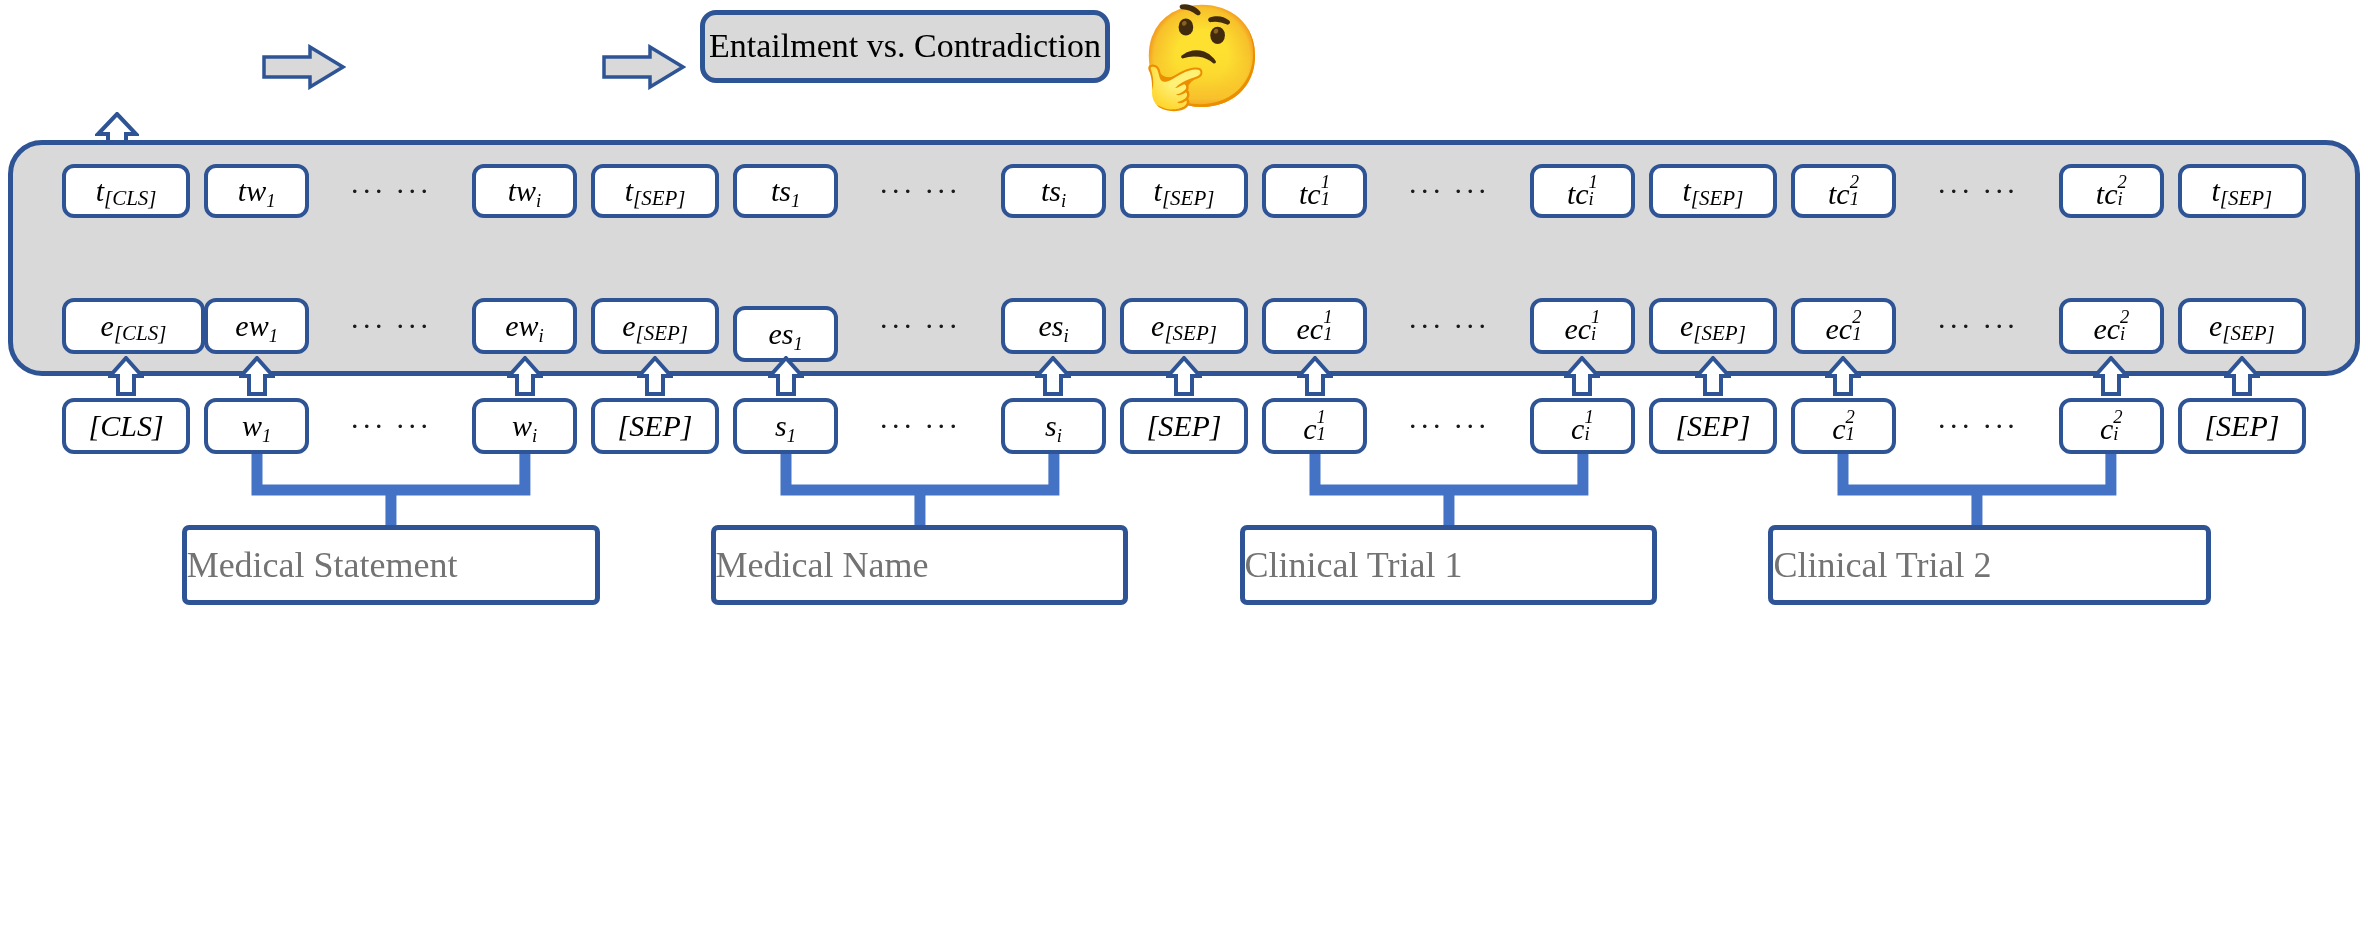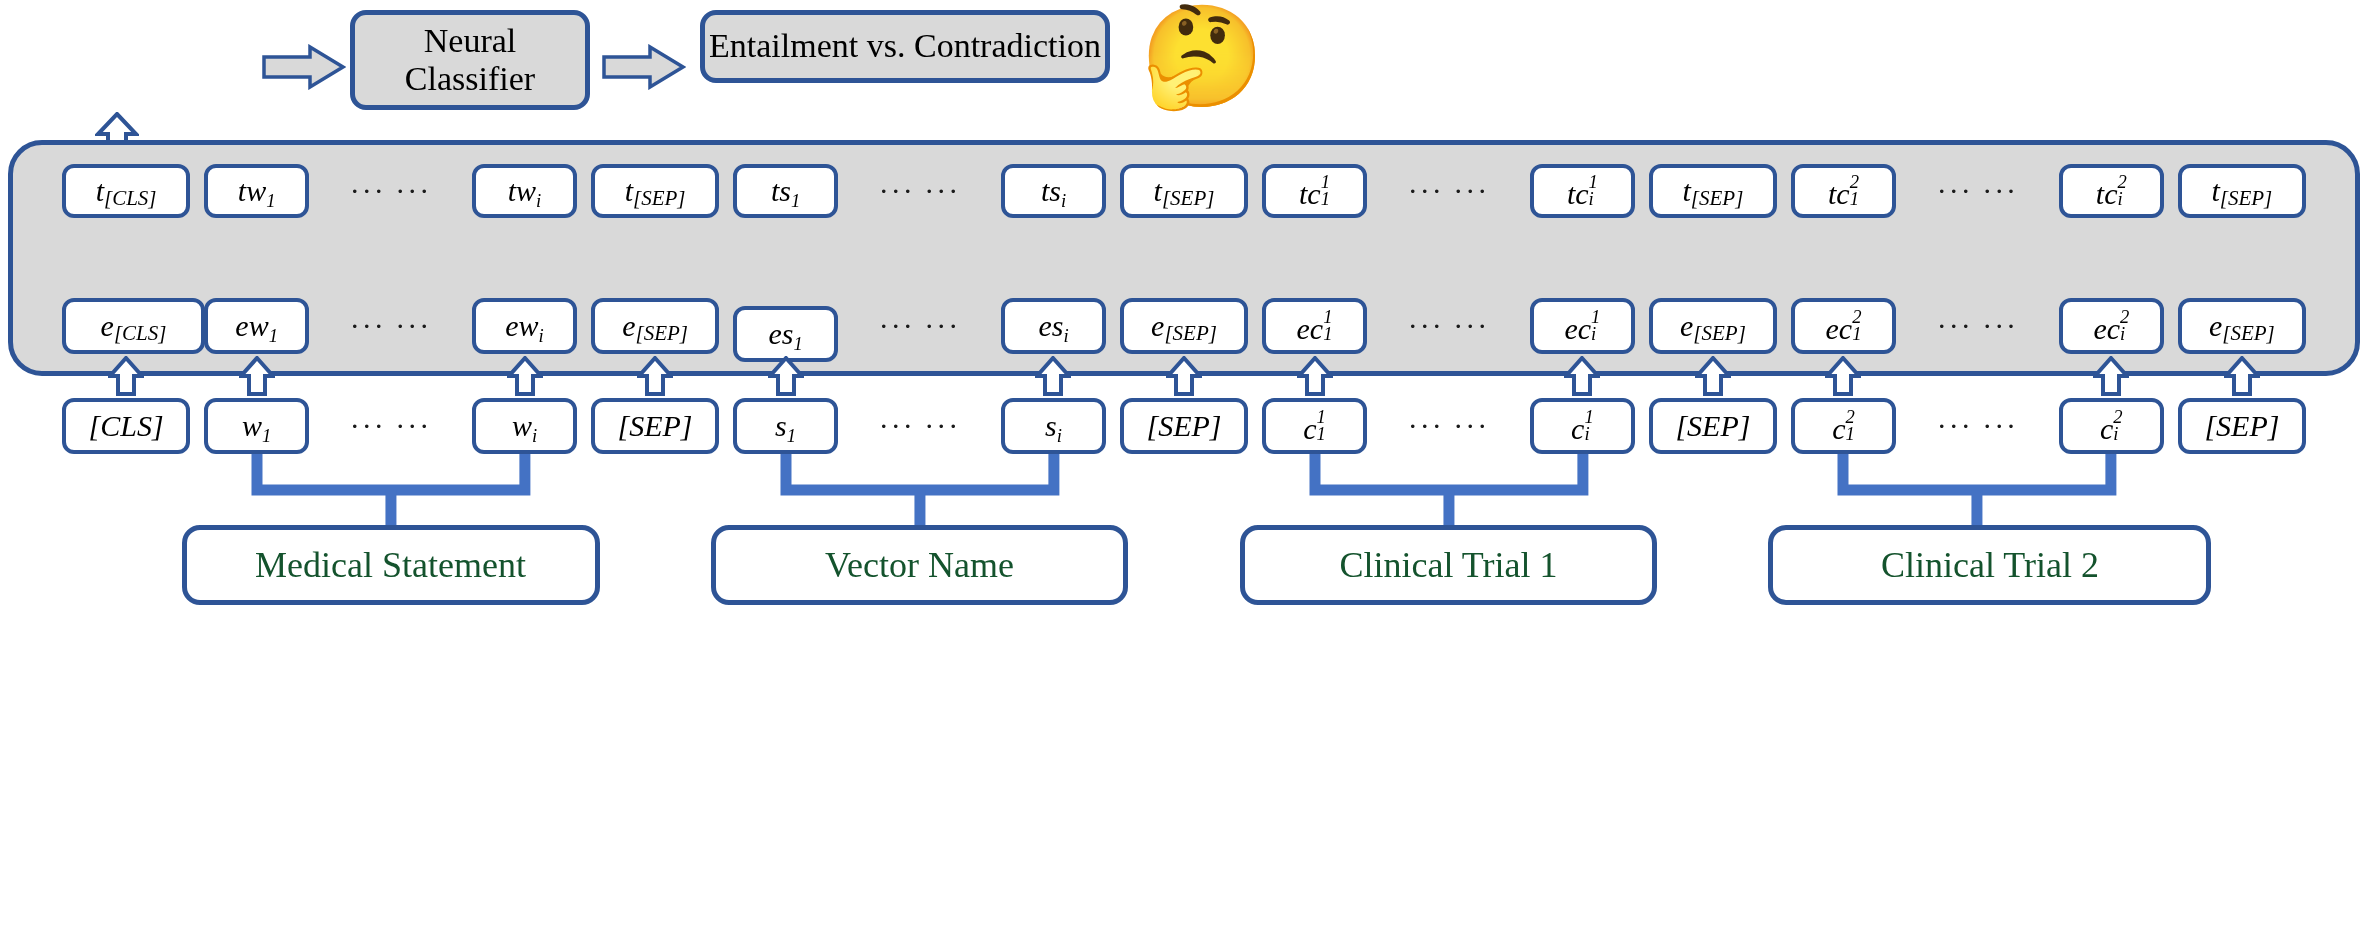--- a/index.html
+++ b/index.html
@@ -73,40 +73,37 @@
          font-size:.62em;line-height:.92;vertical-align:-0.02em;}
   .stack .up{display:block;font-style:italic;}
   .stack .dn{display:block;font-style:italic;}
 
   
   .uparrow{position:absolute;}
 
   
   .bracket{position:absolute;}
   .labelbox{
-    position:absolute;background:#ffffff;border:5px solid #2E5496;border-radius:18px;
-    box-sizing:border-box;display:flex;align-items:center;justify-content:center;
-    font-family:"Liberation Serif",serif;font-size:36px;color:#14532d;
+    position:absolute;background:#ffffff;border:5px solid #2E5496;border-radius:7px;
+    box-sizing:border-box;display:flex;align-items:center;
+    font-family:"Liberation Serif",serif;font-size:36px;color:#737373;
   }
 </style>
 </head>
 <body>
 
 <div id="stage">
 
 
   <div class="blockarrow" id="arrow-embed-class">
     <svg width="84" height="46" viewBox="0 0 84 46">
       <polygon points="2,13 48,13 48,3 81,23 48,43 48,33 2,33" fill="#D9D9D9" stroke="#2E5496" stroke-width="3.5" stroke-linejoin="miter"></polygon>
     </svg>
   </div>
 
-  <div class="topbox" id="box-classifier">
-    <span>Neural<br>Classifier</span>
-  </div>
 
   <div class="blockarrow" id="arrow-class-out">
     <svg width="84" height="46" viewBox="0 0 84 46">
       <polygon points="2,13 48,13 48,3 81,23 48,43 48,33 2,33" fill="#D9D9D9" stroke="#2E5496" stroke-width="3.5" stroke-linejoin="miter"></polygon>
     </svg>
   </div>
 
   <div class="topbox" id="box-output">
     <span>Entailment vs. Contradiction</span>
   </div>
@@ -314,21 +311,21 @@
       <div class="bracket" style="left: 1833.46px; top: 454px;"><svg width="287.9061224489792" height="77" viewBox="0 0 287.9061224489792 77">
           <path d="M 10 0 L 10 36 L 277.9061224489792 36 L 277.9061224489792 0" fill="none" stroke="#4472C4" stroke-width="11"></path>
           <path d="M 143.9530612244896 36 L 143.9530612244896 77" fill="none" stroke="#4472C4" stroke-width="11"></path>
         </svg></div>
     </div>
   <div id="layer-labels">
       <div class="labelbox" style="left: 181.633px; top: 525px; width: 417.906px; height: 80px;">
         <span>Medical Statement</span>
       </div>
       <div class="labelbox" style="left: 710.576px; top: 525px; width: 417.906px; height: 80px;">
-        <span>Vector Name</span>
+        <span>Medical Name</span>
       </div>
       <div class="labelbox" style="left: 1239.52px; top: 525px; width: 417.906px; height: 80px; font-family: Liberation Serif, serif;">
         <span>Clinical Trial 1</span>
       </div>
       <div class="labelbox" style="left: 1768.46px; top: 525px; width: 443px; height: 80px;">
         <span>Clinical Trial 2</span>
       </div>
     </div>
 
 </div>

